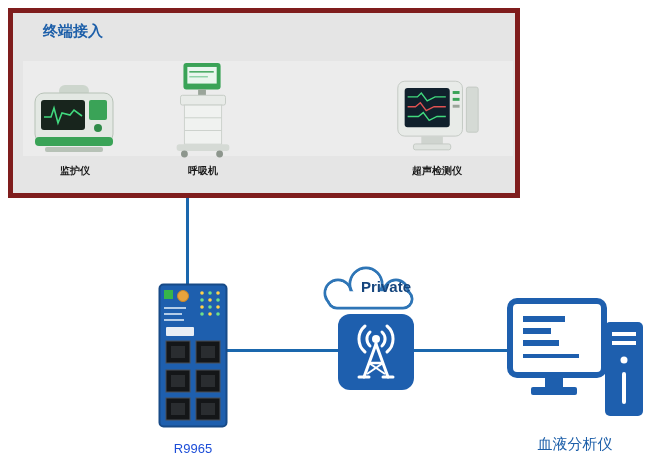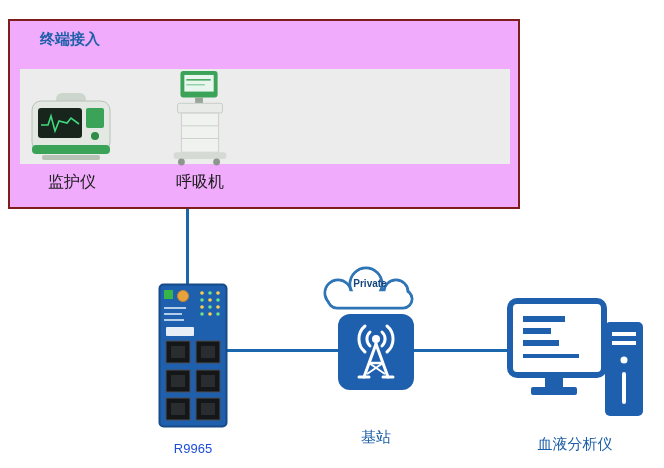--- a/index.html
+++ b/index.html
@@ -1,46 +1,46 @@
 <!DOCTYPE html>
 <html><head>
 <meta charset="utf-8">
 <style>
   html,body{margin:0;padding:0;background:#ffffff;}
   body{font-family:"Liberation Sans","DejaVu Sans",sans-serif;}
   .canvas{position:relative;width:664px;height:468px;background:#ffffff;overflow:hidden;}
 
   
   .terminal-box{position:absolute;left:8px;top:8px;width:512px;height:190px;
-    background:#f0abfc;border:2px solid #7f1d1d;box-sizing:border-box;margin-top:11px;}
+    background:#e5e5e5;border:5px solid #7f1d1d;box-sizing:border-box;}
   .box-title{position:absolute;left:30px;top:9px;font-size:15px;font-weight:bold;color:#1d5fa9;}
   .device-band{position:absolute;left:10px;top:48px;width:490px;height:95px;background:#ececec;}
   .device{position:absolute;top:46px;height:142px;display:flex;flex-direction:column;align-items:center;}
   .device .icon-wrap{height:100px;display:flex;align-items:flex-end;justify-content:center;}
-  .device-label{margin-top:5px;font-size:16px;font-weight:normal;color:#1a1a1a;white-space:nowrap;}
+  .device-label{margin-top:5px;font-size:10px;font-weight:bold;color:#1a1a1a;white-space:nowrap;}
   .d1{left:12px;width:100px;}
   .d2{left:140px;width:100px;}
   .d3{left:229px;width:120px;}
   .d4{left:364px;width:120px;}
 
   
   .connector{position:absolute;background:#1a67ad;}
   .v-line{left:186px;top:197px;width:3px;height:90px;}
   .h-line1{left:226px;top:349px;width:118px;height:3px;}
   .h-line2{left:412px;top:349px;width:100px;height:3px;}
 
   
   .router{position:absolute;left:158px;top:283px;width:70px;height:145px;}
   .router-label{position:absolute;left:158px;top:441px;width:70px;text-align:center;
     font-size:13px;color:#1d4ed8;}
 
   
   .cloud{position:absolute;left:310px;top:266px;width:120px;height:46px;}
-  .cloud-label{position:absolute;left:0;top:12px;width:120px;text-align:center;
-    font-size:10px;font-weight:bold;color:#16467e;}
+  .cloud-label{position:absolute;left:16px;top:12px;width:120px;text-align:center;
+    font-size:15px;font-weight:bold;color:#16467e;}
 
   
   .base-station{position:absolute;left:338px;top:314px;width:76px;height:76px;}
   .base-label{position:absolute;left:338px;top:428px;width:76px;text-align:center;
     font-size:15px;color:#1d5fa9;}
 
   
   .platform{position:absolute;left:505px;top:296px;width:140px;height:125px;}
   .platform-label{position:absolute;left:505px;top:435px;width:140px;text-align:center;
     font-size:15px;color:#1d5fa9;}
@@ -88,20 +88,38 @@
           <line x1="26" y1="72" x2="64" y2="72" stroke="#ccd1cc"></line>
           <rect x="18" y="86" width="54" height="7" rx="3" fill="#d5dad5"></rect>
           <circle cx="26" cy="96" r="3.5" fill="#8d968d"></circle>
           <circle cx="62" cy="96" r="3.5" fill="#8d968d"></circle>
         </svg>
       </div>
       <div class="device-label">呼吸机</div>
     </div>
 
 
+    <div class="device d4">
+      <div class="icon-wrap">
+        <svg width="98" height="84" viewBox="0 0 100 85">
+          <rect x="10" y="6" width="66" height="56" rx="7" fill="#e8ebe8" stroke="#c4cac4"></rect>
+          <rect x="17" y="13" width="46" height="40" rx="3" fill="#10202c"></rect>
+          <polyline points="20,22 30,22 34,18 40,26 48,22 59,22" fill="none" stroke="#41d97e" stroke-width="1.4"></polyline>
+          <polyline points="20,32 28,32 33,28 39,36 47,32 59,32" fill="none" stroke="#e05252" stroke-width="1.4"></polyline>
+          <polyline points="20,42 31,42 36,38 42,46 50,42 59,42" fill="none" stroke="#41d97e" stroke-width="1.4"></polyline>
+          <rect x="66" y="16" width="7" height="3" fill="#3aa357"></rect>
+          <rect x="66" y="23" width="7" height="3" fill="#3aa357"></rect>
+          <rect x="66" y="30" width="7" height="3" fill="#9aa59a"></rect>
+          <rect x="80" y="12" width="12" height="46" rx="2" fill="#d5dad5" stroke="#c4cac4"></rect>
+          <rect x="34" y="62" width="22" height="8" fill="#cfd4cf"></rect>
+          <rect x="26" y="70" width="38" height="6" rx="2" fill="#dfe3df" stroke="#c4cac4"></rect>
+        </svg>
+      </div>
+      <div class="device-label">超声检测仪</div>
+    </div>
   </div>
 
   <div class="router">
     <svg width="70" height="145" viewBox="0 0 70 145">
       <rect x="1.5" y="1.5" width="67" height="142" rx="4" fill="#1e5fae" stroke="#174a87" stroke-width="2"></rect>
       <rect x="6" y="7" width="9" height="9" fill="#37b54a"></rect>
       <circle cx="25" cy="13" r="5.5" fill="#e8a33d" stroke="#c8862a"></circle>
       <circle cx="44" cy="10" r="1.8" fill="#ffd24a"></circle>
       <circle cx="52" cy="10" r="1.8" fill="#6fe08a"></circle>
       <circle cx="60" cy="10" r="1.8" fill="#ffd24a"></circle>
@@ -162,21 +180,20 @@
       <path d="M44 18 a9.5 9.5 0 0 1 0 14" fill="none" stroke="#ffffff" stroke-width="3" stroke-linecap="round"></path>
       <line x1="38" y1="30" x2="26" y2="63" stroke="#ffffff" stroke-width="3" stroke-linecap="round"></line>
       <line x1="38" y1="30" x2="50" y2="63" stroke="#ffffff" stroke-width="3" stroke-linecap="round"></line>
       <line x1="31" y1="49" x2="45" y2="49" stroke="#ffffff" stroke-width="2.5"></line>
       <line x1="31" y1="49" x2="47" y2="60" stroke="#ffffff" stroke-width="2"></line>
       <line x1="45" y1="49" x2="29" y2="60" stroke="#ffffff" stroke-width="2"></line>
       <line x1="21" y1="63" x2="31" y2="63" stroke="#ffffff" stroke-width="3" stroke-linecap="round"></line>
       <line x1="45" y1="63" x2="55" y2="63" stroke="#ffffff" stroke-width="3" stroke-linecap="round"></line>
     </svg>
   </div>
-  <div class="base-label">基站</div>
 
   <div class="platform">
     <svg width="140" height="125" viewBox="0 0 140 125">
       <rect x="5" y="5" width="94" height="74" rx="7" fill="#ffffff" stroke="#1e5fae" stroke-width="6"></rect>
       <rect x="18" y="20" width="42" height="6" fill="#1e5fae"></rect>
       <rect x="18" y="32" width="28" height="6" fill="#1e5fae"></rect>
       <rect x="18" y="44" width="36" height="6" fill="#1e5fae"></rect>
       <rect x="18" y="58" width="56" height="4" fill="#1e5fae"></rect>
       <rect x="40" y="79" width="18" height="12" fill="#1e5fae"></rect>
       <rect x="26" y="91" width="46" height="8" rx="2" fill="#1e5fae"></rect>

